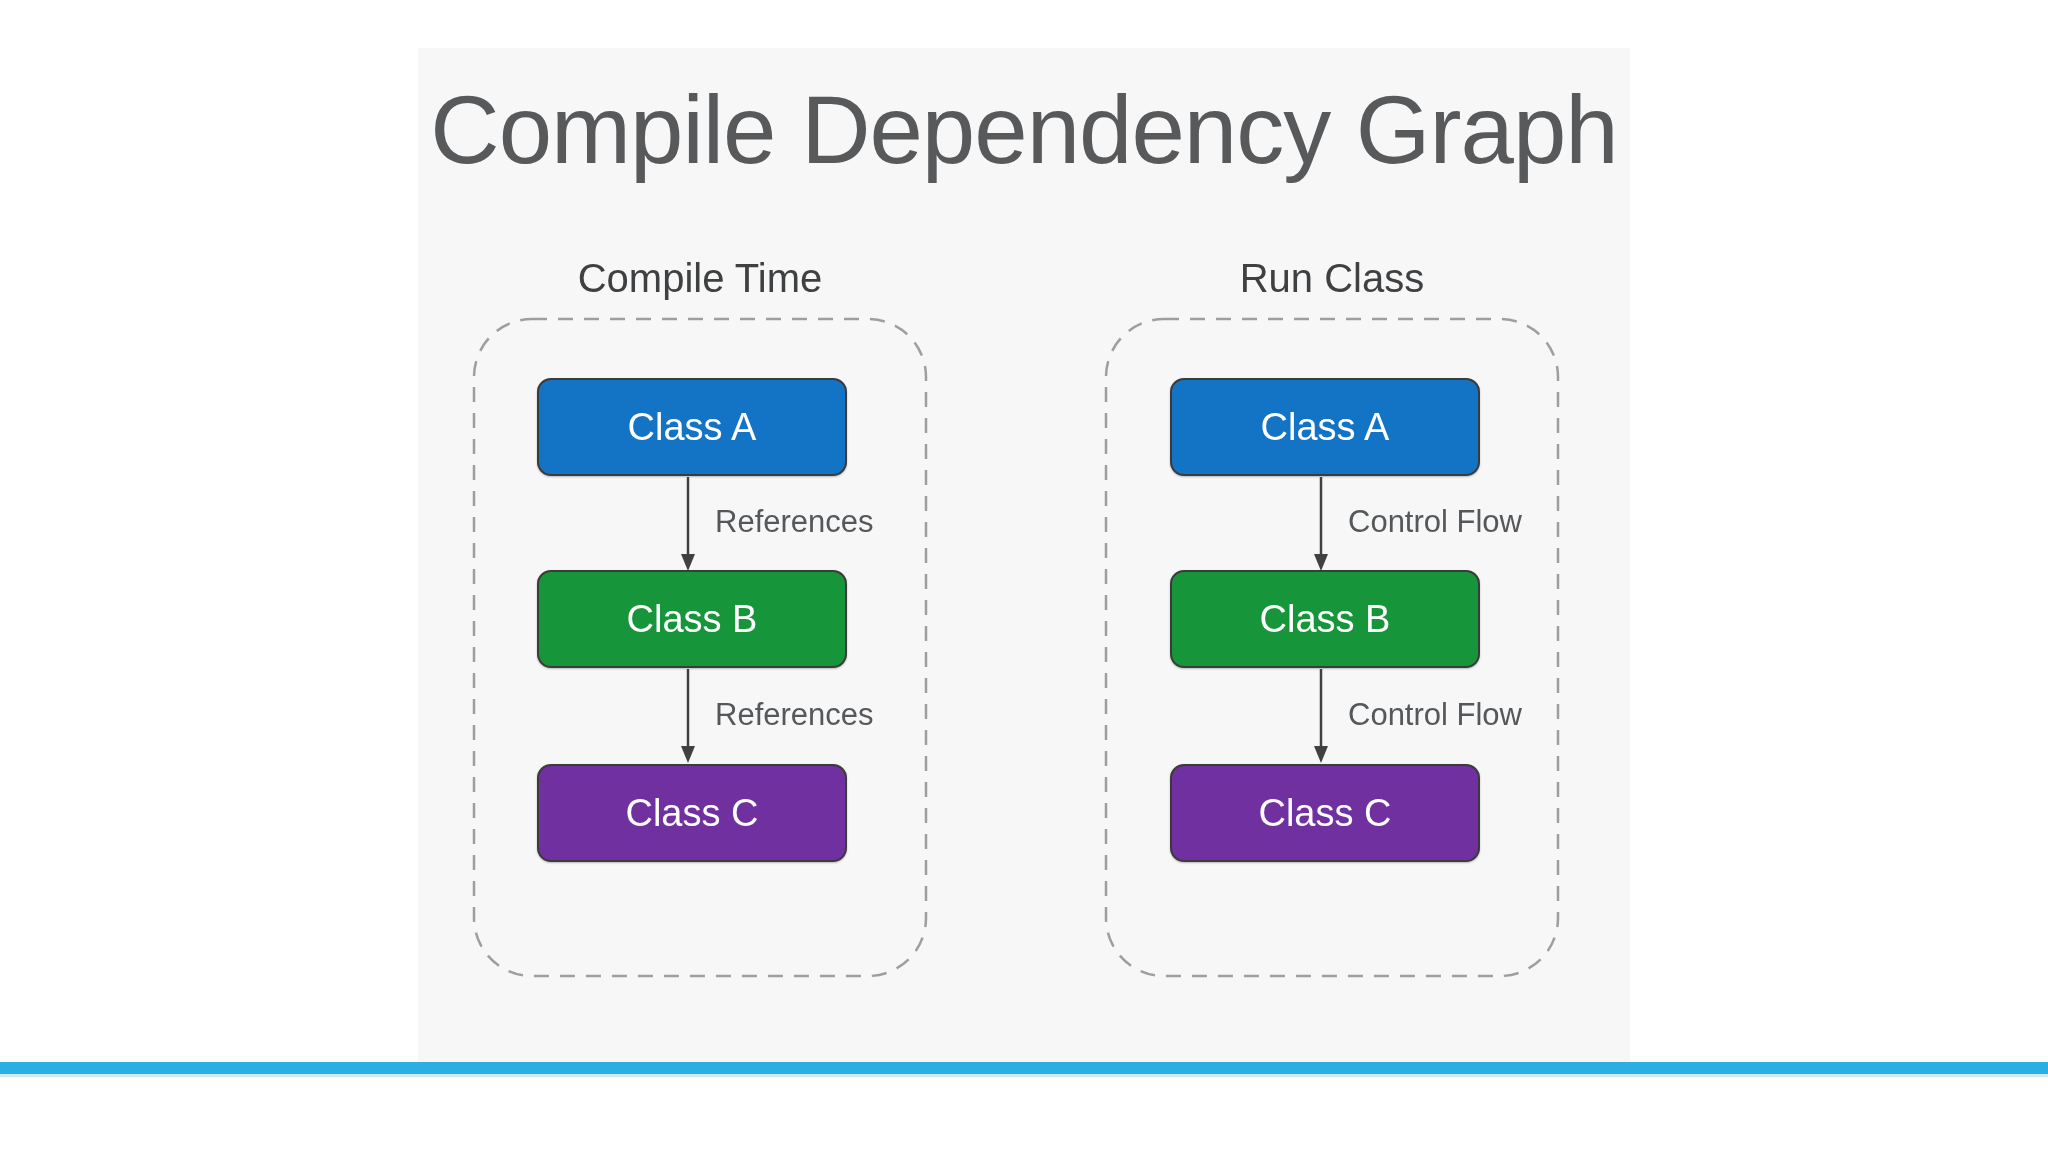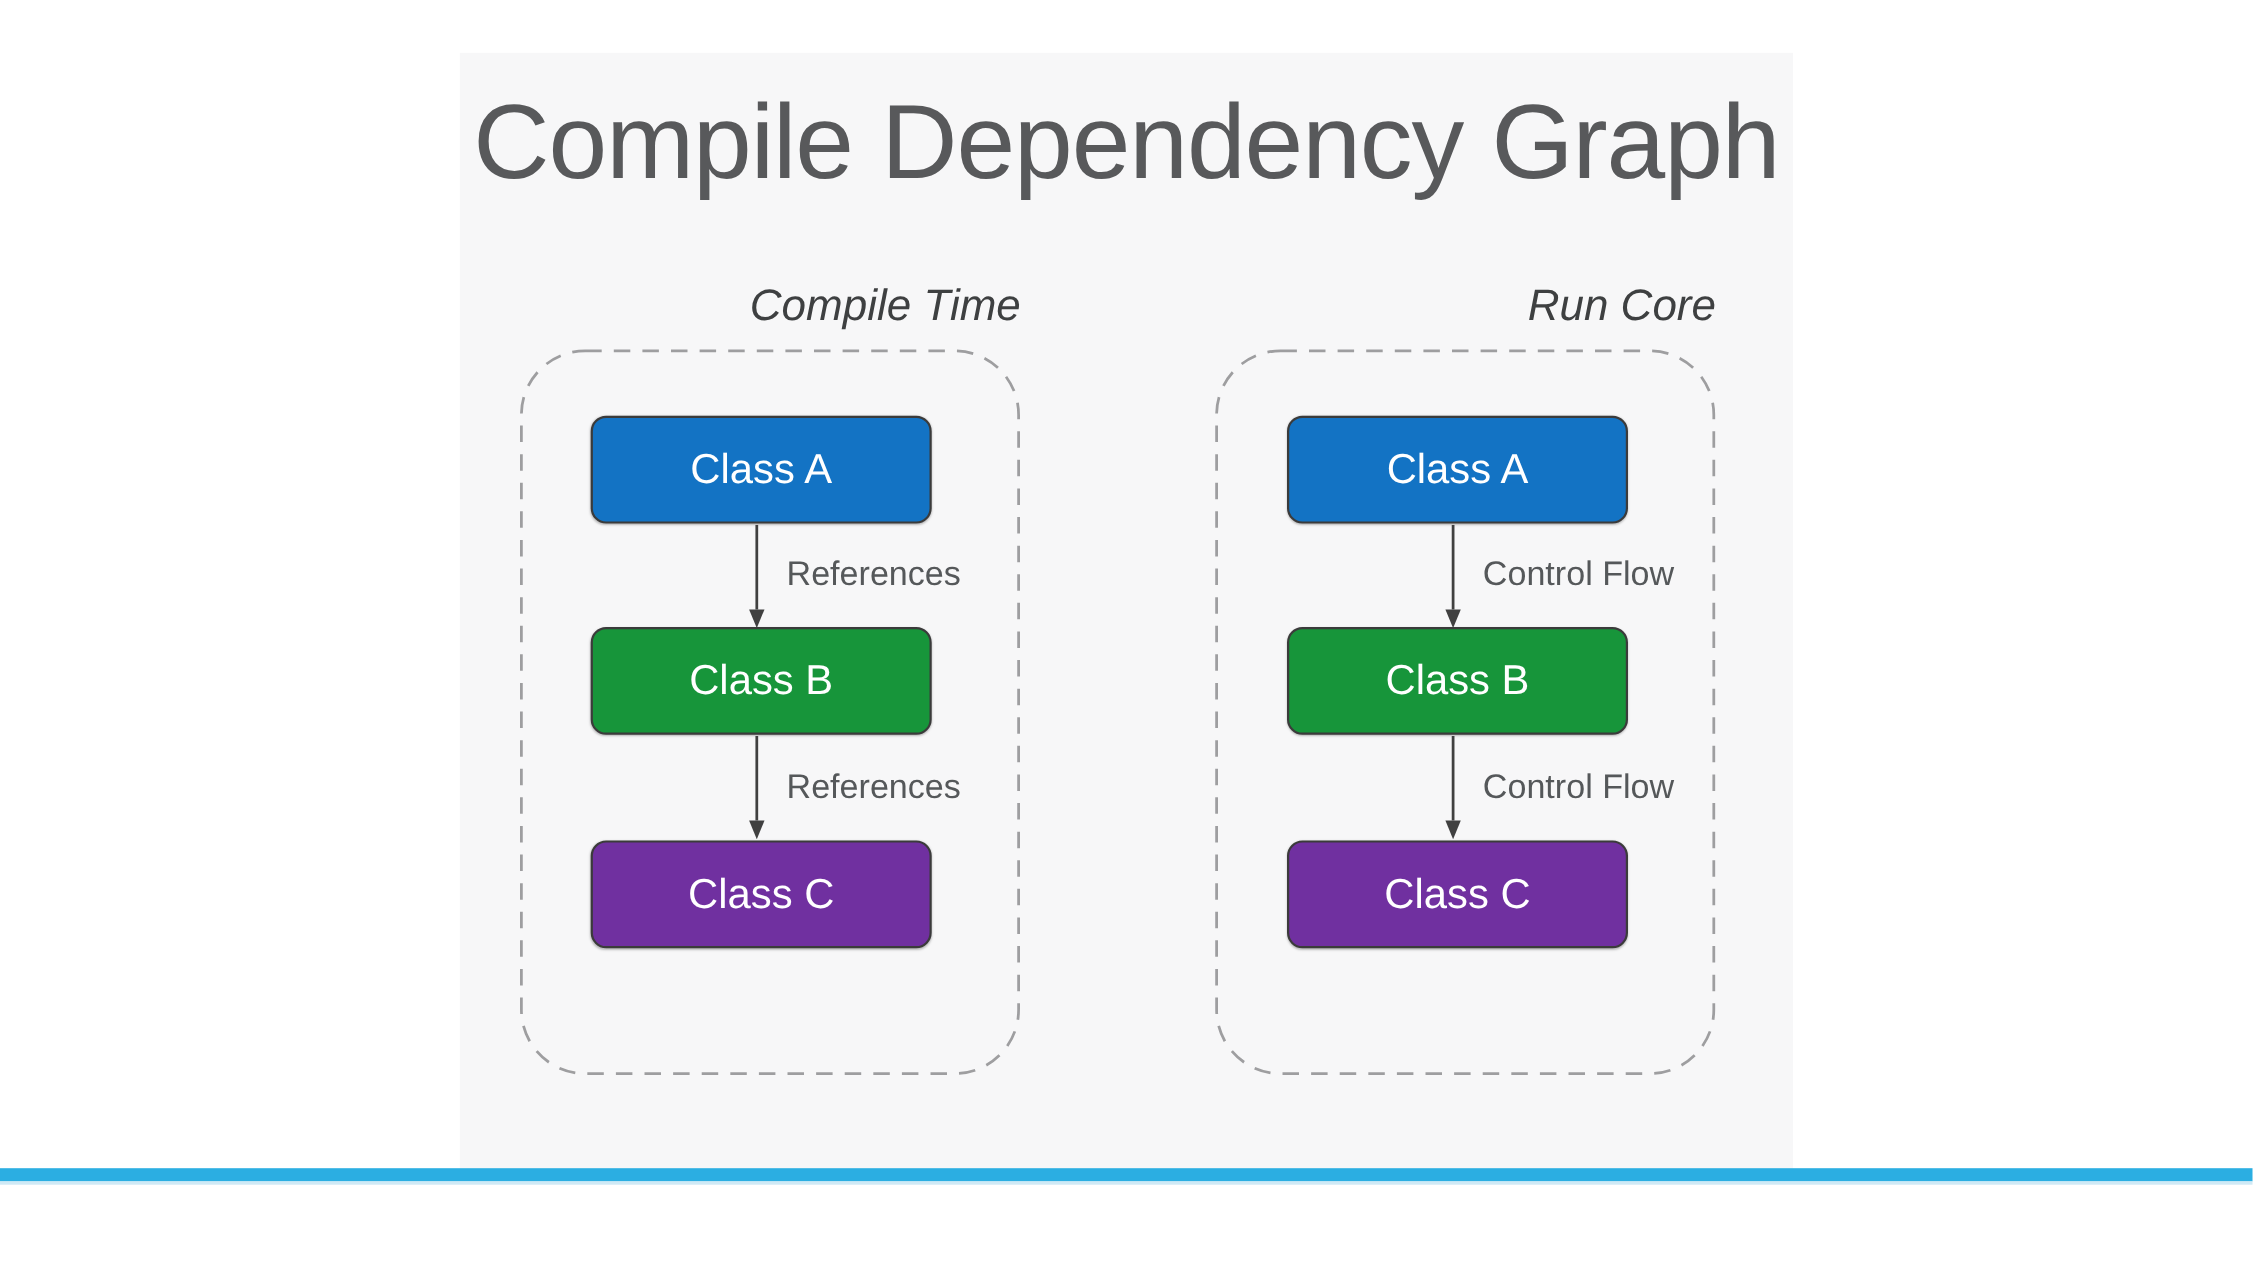--- a/index.html
+++ b/index.html
@@ -32,25 +32,24 @@
     font-size: 96px;
     font-weight: 300;
     letter-spacing: -1px;
     color: #58595b;
     line-height: 1.2;
   }
 
   .group-label {
     position: absolute;
     width: 456px;
-    text-align: right;
+    text-align: center;
     top: 256px;
     font-size: 40px;
     color: #3e4041;
-    font-style: italic;
   }
   .group-label.g0 { left: 472px; }
   .group-label.g1 { left: 1104px; }
 
   .dashed-container {
     position: absolute;
     top: 317px;
     width: 456px;
     height: 661px;
   }
@@ -160,21 +159,21 @@
         <line x1="10" y1="0" x2="10" y2="77" stroke="#404040" stroke-width="2.5"></line>
         <polygon points="3,77 17,77 10,94" fill="#404040"></polygon>
       </svg>
     </div>
     <div class="edge-label gap1">References</div>
 
     <div class="node row2" style="background-color: rgb(112, 48, 160);">Class C</div>
   </div>
 
   <div class="col1">
-    <div class="group-label g1">Run Core</div>
+    <div class="group-label g1">Run Class</div>
 
     <div class="dashed-container g1">
       <svg width="456" height="661">
         <rect x="2" y="2" width="452" height="657" rx="58" fill="none" stroke="#9e9ea0" stroke-width="2.5" stroke-dasharray="15 11"></rect>
       </svg>
     </div>
 
     <div class="node row0" style="background-color: rgb(19, 115, 196);">Class A</div>
 
     <div class="arrow gap0">

